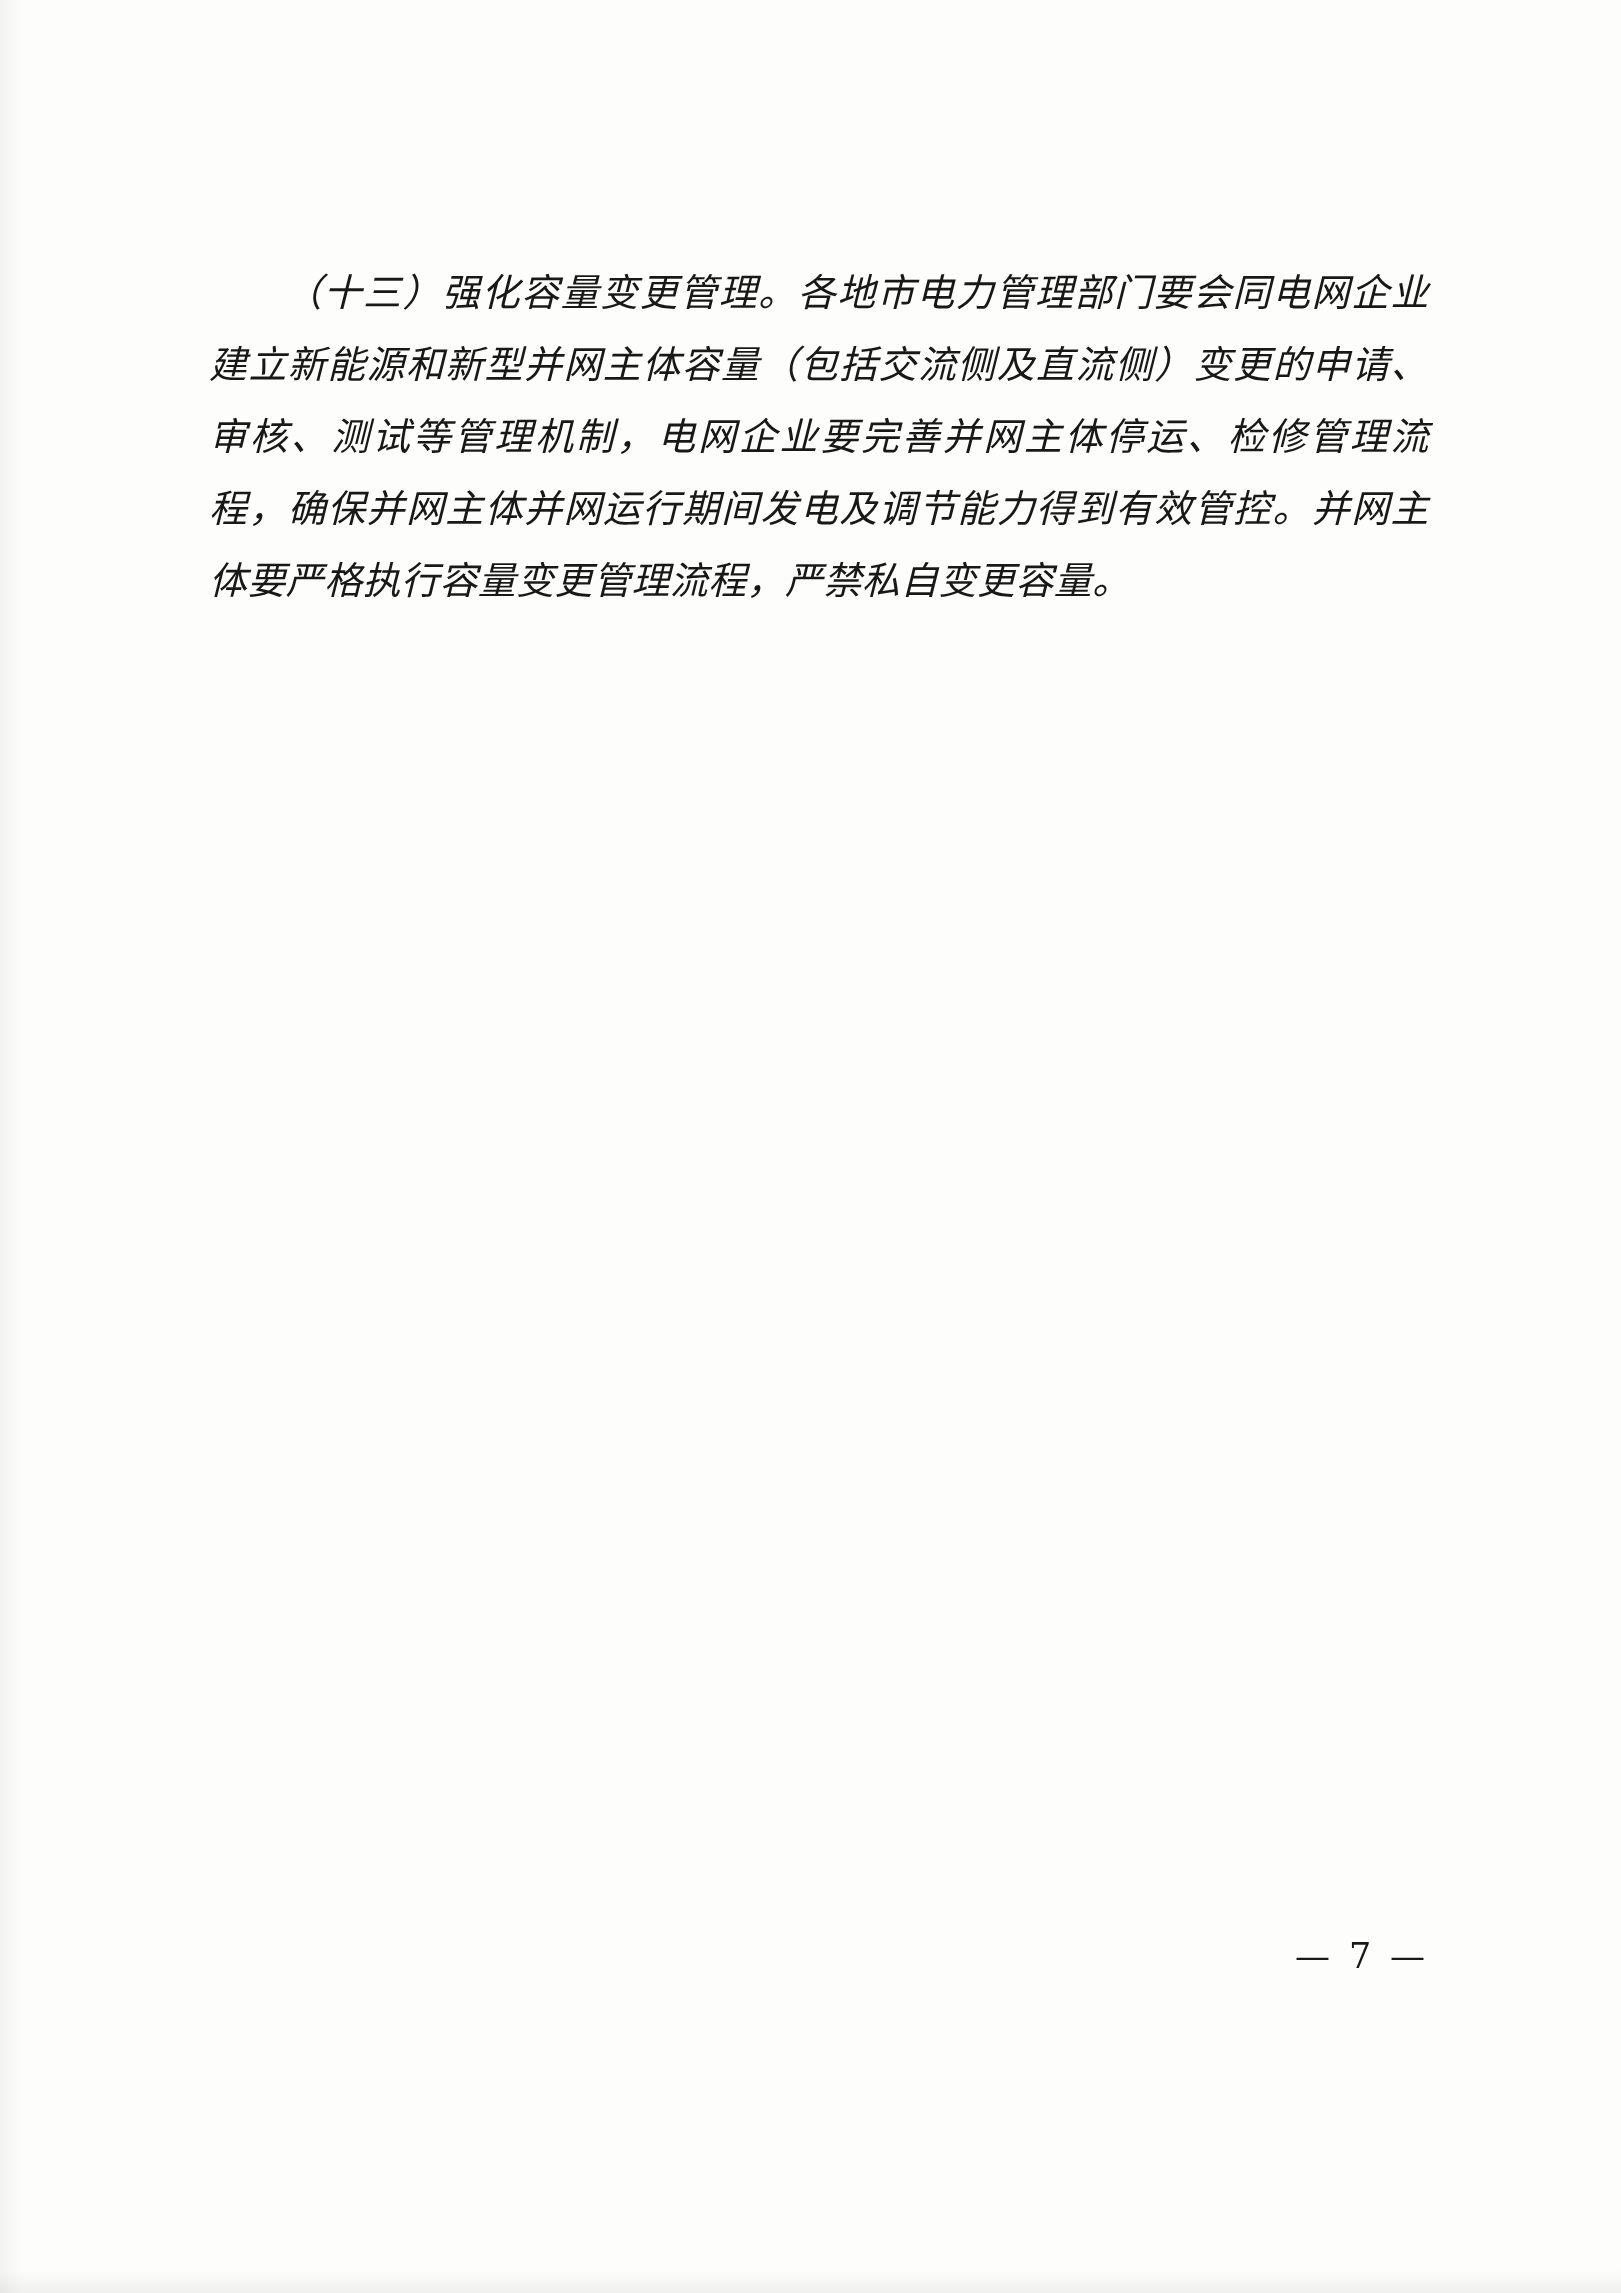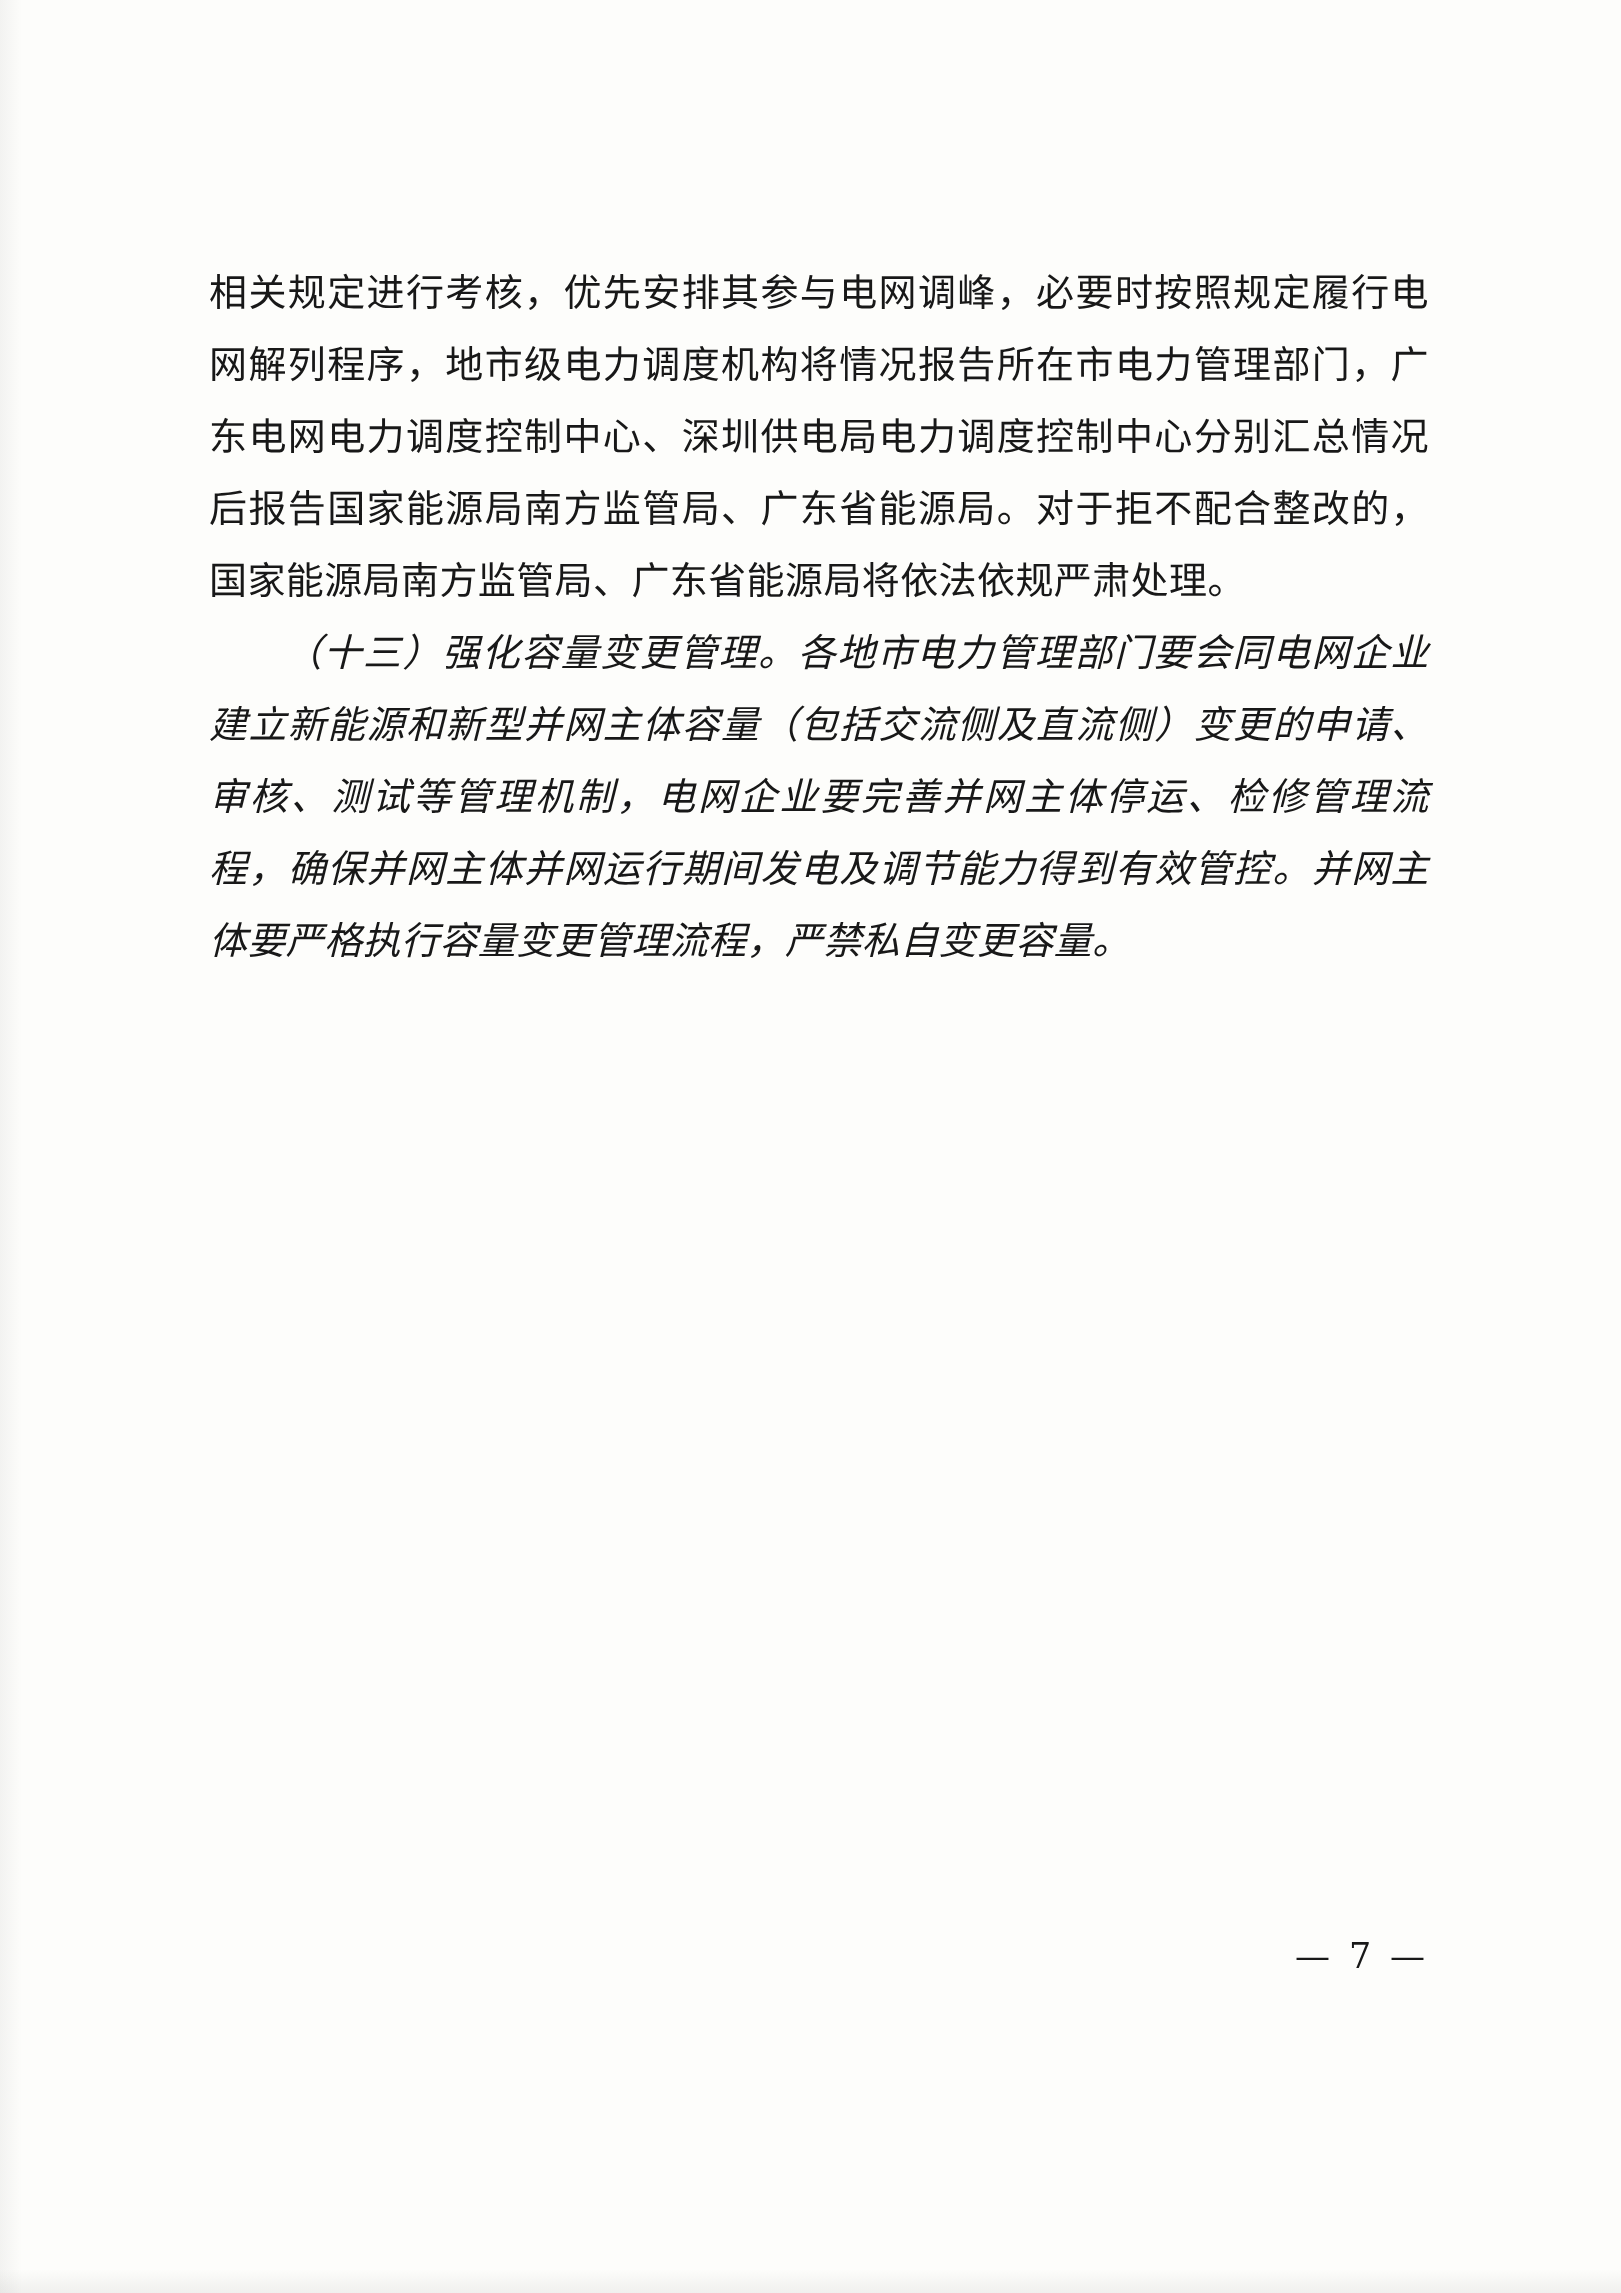--- a/index.html
+++ b/index.html
@@ -74,21 +74,20 @@
 </style>
 </head>
 <body>
 
 <div class="page">
 
   <div class="edge-shadow-left"></div>
 
   <div class="content">
 
-    <p class="continuation">相关规定进行考核，优先安排其参与电网调峰，必要时按照规定履行电网解列程序，地市级电力调度机构将情况报告所在市电力管理部门，广东电网电力调度控制中心、深圳供电局电力调度控制中心分别汇总情况后报告国家能源局南方监管局、广东省能源局。对于拒不配合整改的，国家能源局南方监管局、广东省能源局将依法依规严肃处理。</p>
 
 
     <p class="indent">（十三）强化容量变更管理。各地市电力管理部门要会同电网企业建立新能源和新型并网主体容量（包括交流侧及直流侧）变更的申请、审核、测试等管理机制，电网企业要完善并网主体停运、检修管理流程，确保并网主体并网运行期间发电及调节能力得到有效管控。并网主体要严格执行容量变更管理流程，严禁私自变更容量。</p>
 
     <div class="para-gap"></div>
 
 
   </div>
 
   <div class="page-number">— 7 —</div>

